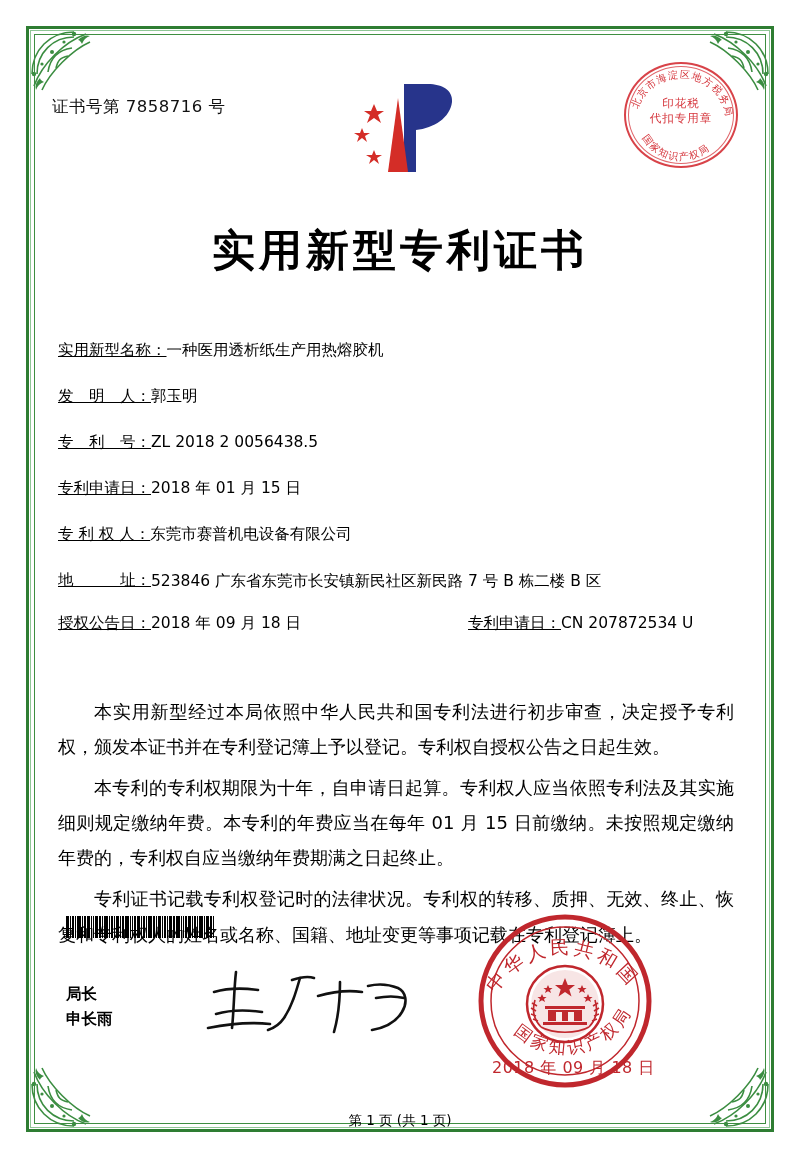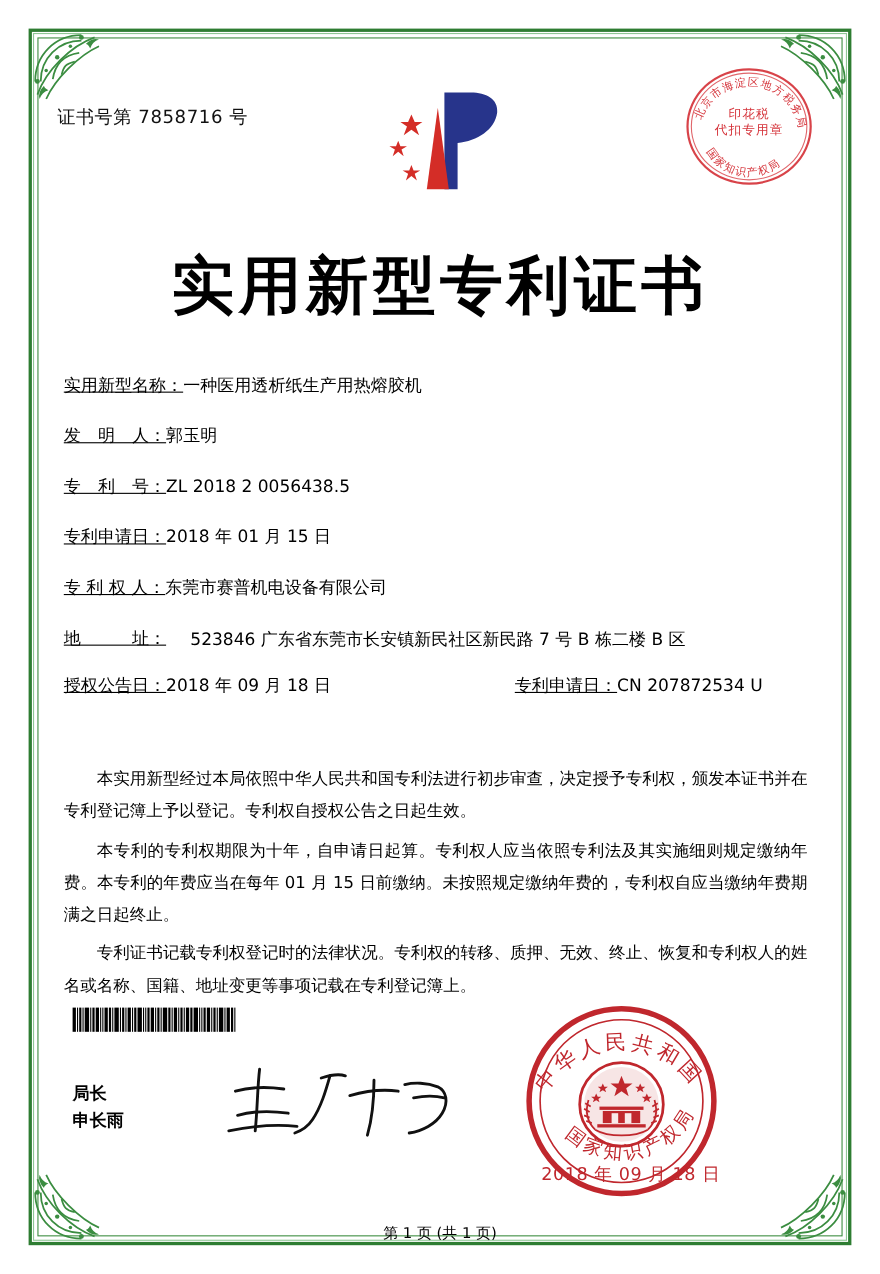--- a/index.html
+++ b/index.html
@@ -110,21 +110,21 @@
     color: #d5333a;
     letter-spacing: 1px;
   }
 
   
   .doc-title {
     position: absolute;
     left: 0; right: 0;
     top: 222px;
     text-align: center;
-    font-size: 57px;
+    font-size: 43px;
     font-weight: bold;
     letter-spacing: 4px;
     color: #000;
     font-family: "DejaVu Sans", "Liberation Sans", sans-serif;
   }
 
   
   .fields {
     position: absolute;
     left: 58px;
@@ -142,37 +142,37 @@
   .field-label {
     flex: 0 0 auto;
     white-space: pre;
     text-decoration: underline;
   }
   .field-value {
     flex: 1 1 auto;
     white-space: normal;
   }
   .field-row.addr { margin-bottom: 16px; }
-  .addr-value { line-height: 1.75; margin-left: 22px; }
+  .addr-value { line-height: 1.75; }
 
   .grant-row {
     display: flex;
     margin-bottom: 8px;
     gap: 20px;
   }
   .grant-left { width: 390px; }
   .grant-right { flex: 1; }
 
   
   .paragraphs {
     position: absolute;
     left: 58px;
     top: 694px;
     width: 676px;
-    font-size: 15px;
+    font-size: 18px;
     line-height: 1.95;
     color: #000;
     text-align: justify;
   }
   .paragraphs p {
     margin: 0 0 6px 0;
     text-indent: 2em;
   }
 
   

